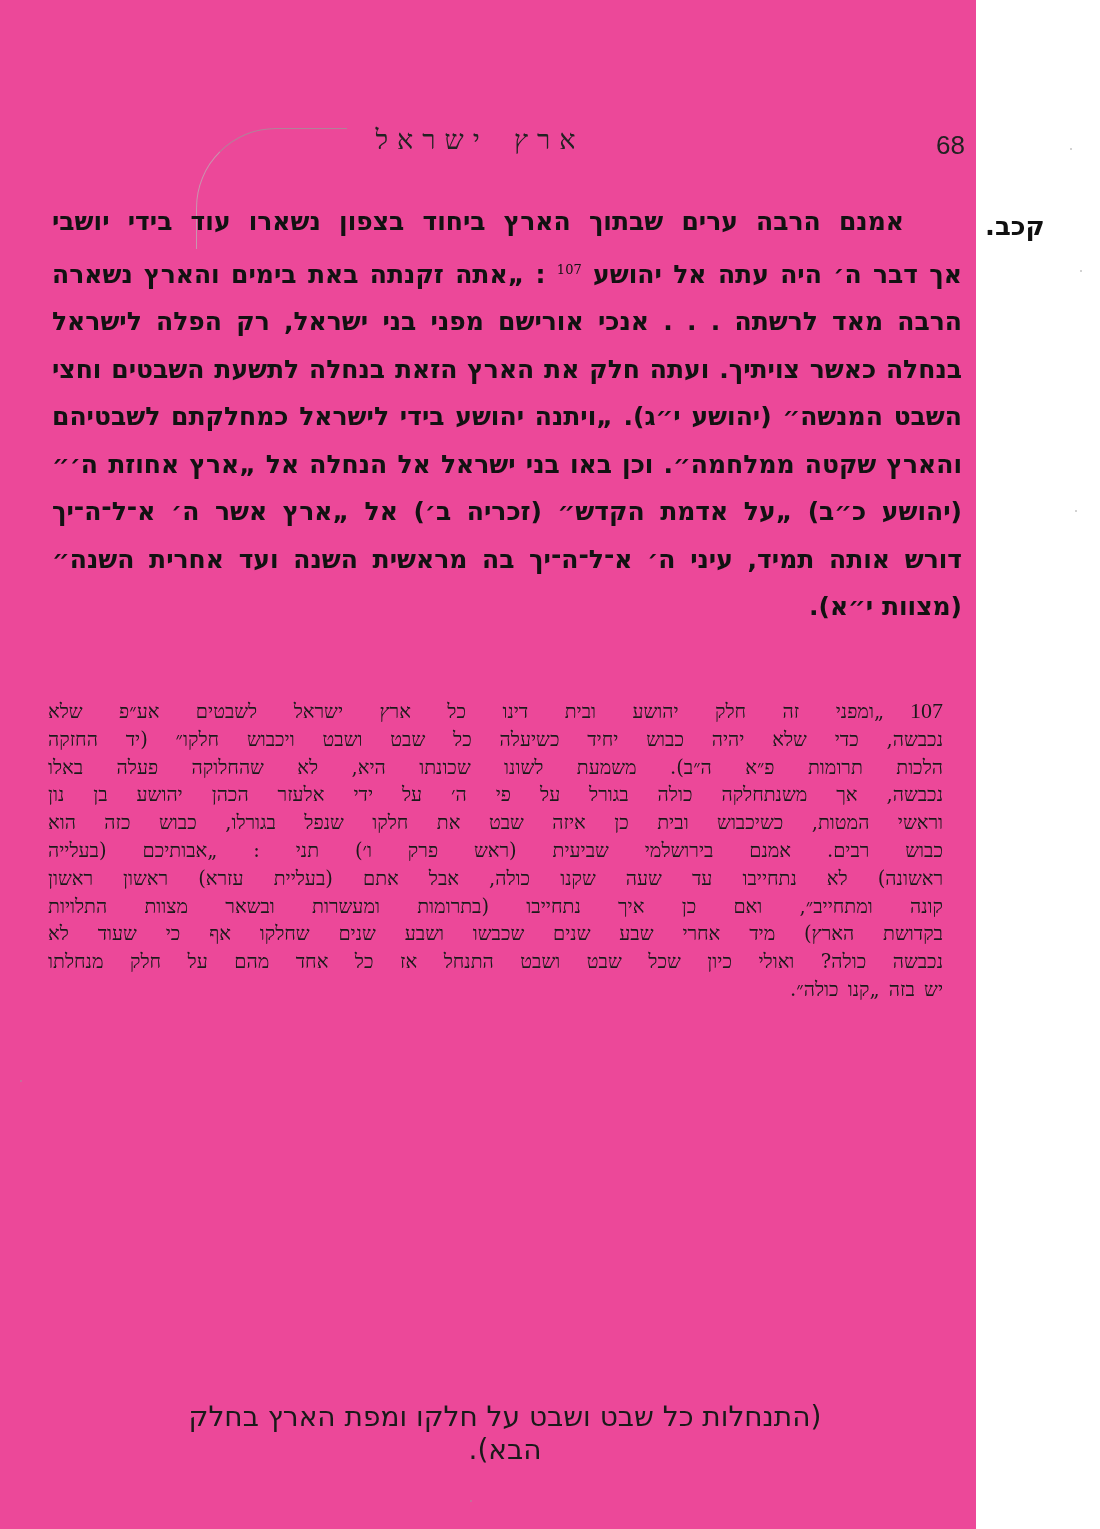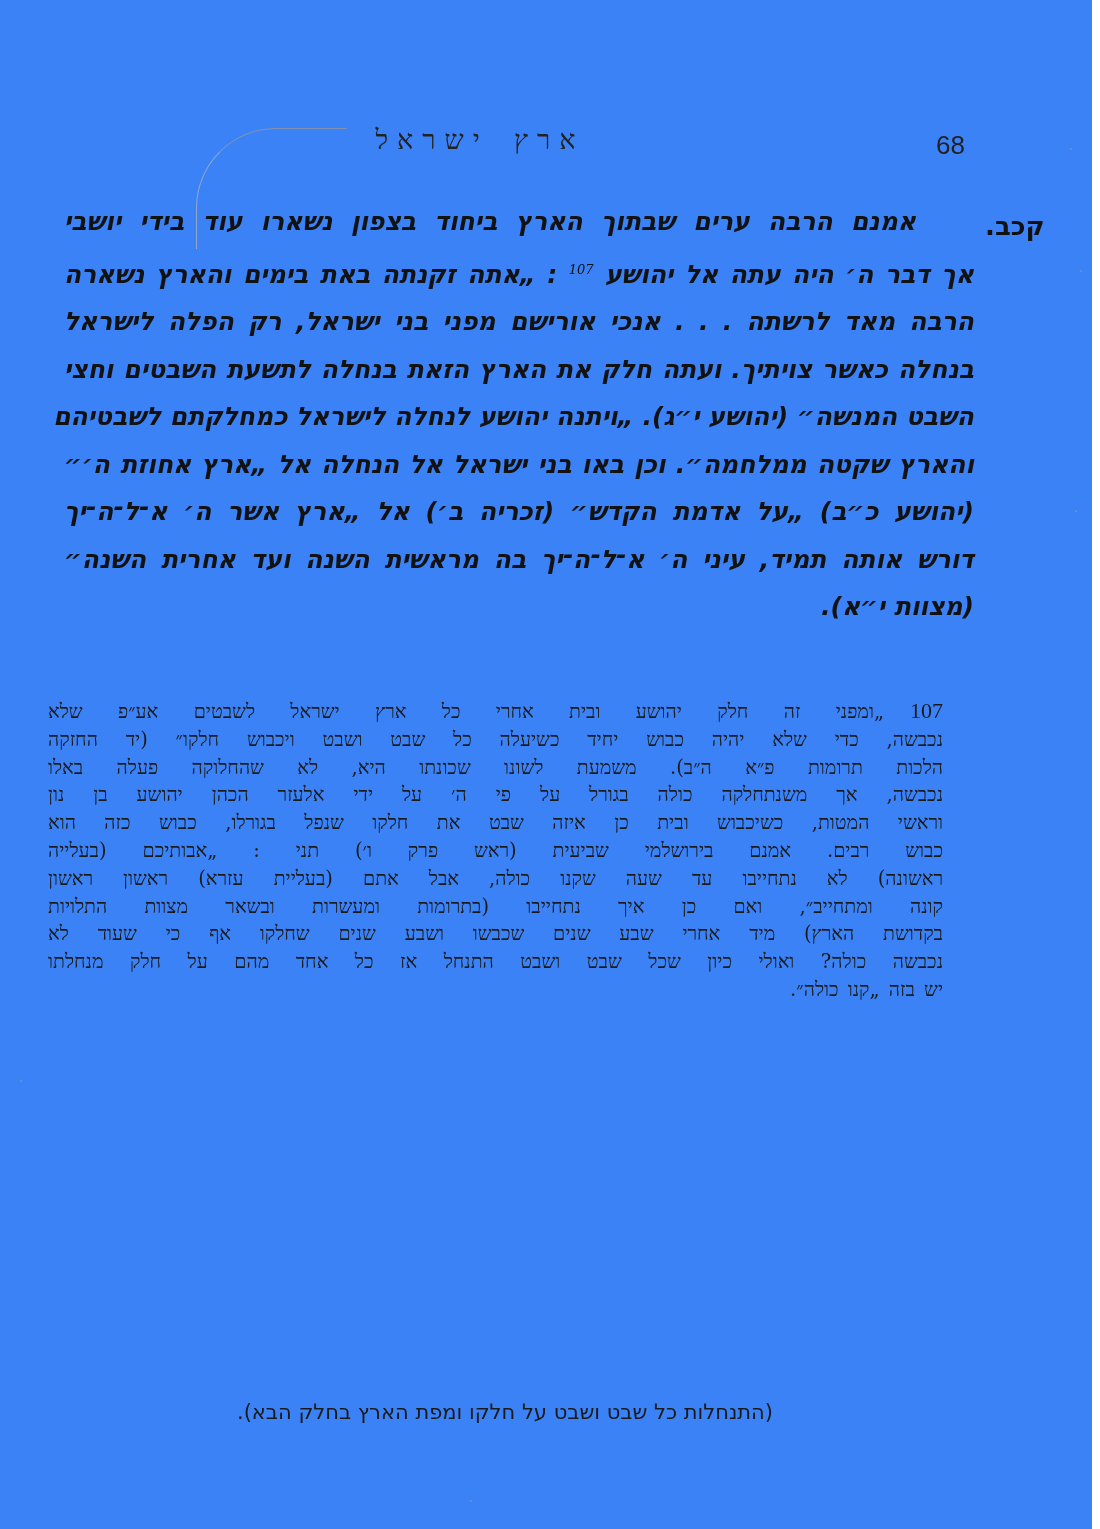--- a/index.html
+++ b/index.html
@@ -10,23 +10,23 @@
     body {
       width: 1100px;
       height: 1529px;
       position: relative;
       overflow: hidden;
       color: #141414;
     }
     .page {
       position: absolute;
       left: 0; top: 0;
-      width: 1092px;
+      width: 976px;
       height: 1529px;
-      background: #3b82f6;
+      background: #ec4899;
     }
     .scan-arc {
       position: absolute;
       left: 196px;
       top: 128px;
       width: 150px;
       height: 120px;
       border-top: 1px solid #9a9a9a;
       border-left: 1px solid #b8b8b8;
       border-radius: 80px 0 0 0;
@@ -66,32 +66,31 @@
       top: 203px;
       font-family: "DejaVu Sans", sans-serif;
       font-weight: bold;
       font-size: 26px;
       direction: rtl;
       color: #111;
       margin-top: 8px;
     }
     .main-text {
       position: absolute;
-      left: 64px;
+      left: 52px;
       top: 198px;
       width: 910px;
       direction: rtl;
       text-align: justify;
       text-align-last: right;
       font-family: "DejaVu Sans", sans-serif;
       font-weight: bold;
       font-size: 25px;
       line-height: 47.5px;
       color: #121212;
-      font-style: italic;
     }
     .main-text .line {
       display: block;
       text-align: justify;
       text-align-last: justify;
       white-space: nowrap;
       overflow: visible;
     }
     .main-text .line.last {
       text-align-last: right;
@@ -132,21 +131,21 @@
       margin-left: 26px;
     }
     .closing-note {
       position: absolute;
       left: 160px;
       top: 1400px;
       width: 690px;
       text-align: center;
       direction: rtl;
       font-family: "DejaVu Sans", sans-serif;
-      font-size: 21px;
+      font-size: 28px;
       color: #1a1a1a;
     }
     .speck {
       position: absolute;
       width: 2px;
       height: 2px;
       background: #999;
       border-radius: 1px;
       opacity: 0.6;
     }
@@ -163,29 +162,29 @@
     <div class="page-number">68</div>
   </div>
 
   <div class="section-label">קכב.</div>
 
   <div class="main-text">
     <span class="line first">אמנם הרבה ערים שבתוך הארץ ביחוד בצפון נשארו עוד בידי יושבי</span>
     <span class="line"><span>אך דבר ה׳ היה עתה אל יהושע</span> <span class="footnote-ref">107</span> <span>: „אתה זקנתה באת בימים והארץ נשארה</span></span>
     <span class="line">הרבה מאד לרשתה . . . אנכי אורישם מפני בני ישראל, רק הפלה לישראל</span>
     <span class="line">בנחלה כאשר צויתיך. ועתה חלק את הארץ הזאת בנחלה לתשעת השבטים וחצי</span>
-    <span class="line">השבט המנשה״ (יהושע י״ג). „ויתנה יהושע לנחלה לישראל כמחלקתם לשבטיהם</span>
+    <span class="line">השבט המנשה״ (יהושע י״ג). „ויתנה יהושע בידי לישראל כמחלקתם לשבטיהם</span>
     <span class="line">והארץ שקטה ממלחמה״. וכן באו בני ישראל אל הנחלה אל „ארץ אחוזת ה׳״</span>
     <span class="line">(יהושע כ״ב) „על אדמת הקדש״ (זכריה ב׳) אל „ארץ אשר ה׳ א־ל־ה־יך</span>
     <span class="line">דורש אותה תמיד, עיני ה׳ א־ל־ה־יך בה מראשית השנה ועד אחרית השנה״</span>
     <span class="line last">(מצוות י״א).</span>
   </div>
 
   <div class="footnotes">
-    <span class="line"><span class="fn-number">107</span><span>„ומפני זה חלק יהושע ובית אחרי כל ארץ ישראל לשבטים אע״פ שלא</span></span>
+    <span class="line"><span class="fn-number">107</span><span>„ומפני זה חלק יהושע ובית דינו כל ארץ ישראל לשבטים אע״פ שלא</span></span>
     <span class="line">נכבשה, כדי שלא יהיה כבוש יחיד כשיעלה כל שבט ושבט ויכבוש חלקו״ (יד החזקה</span>
     <span class="line">הלכות תרומות פ״א ה״ב). משמעת לשונו שכונתו היא, לא שהחלוקה פעלה באלו</span>
     <span class="line">נכבשה, אך משנתחלקה כולה בגורל על פי ה׳ על ידי אלעזר הכהן יהושע בן נון</span>
     <span class="line">וראשי המטות, כשיכבוש ובית כן איזה שבט את חלקו שנפל בגורלו, כבוש כזה הוא</span>
     <span class="line">כבוש רבים. אמנם בירושלמי שביעית (ראש פרק ו׳) תני : „אבותיכם (בעלייה</span>
     <span class="line">ראשונה) לא נתחייבו עד שעה שקנו כולה, אבל אתם (בעליית עזרא) ראשון ראשון</span>
     <span class="line">קונה ומתחייב״, ואם כן איך נתחייבו (בתרומות ומעשרות ובשאר מצוות התלויות</span>
     <span class="line">בקדושת הארץ) מיד אחרי שבע שנים שכבשו ושבע שנים שחלקו אף כי שעוד לא</span>
     <span class="line">נכבשה כולה? ואולי כיון שכל שבט ושבט התנחל אז כל אחד מהם על חלק מנחלתו</span>
     <span class="line last">יש בזה „קנו כולה״.</span>

